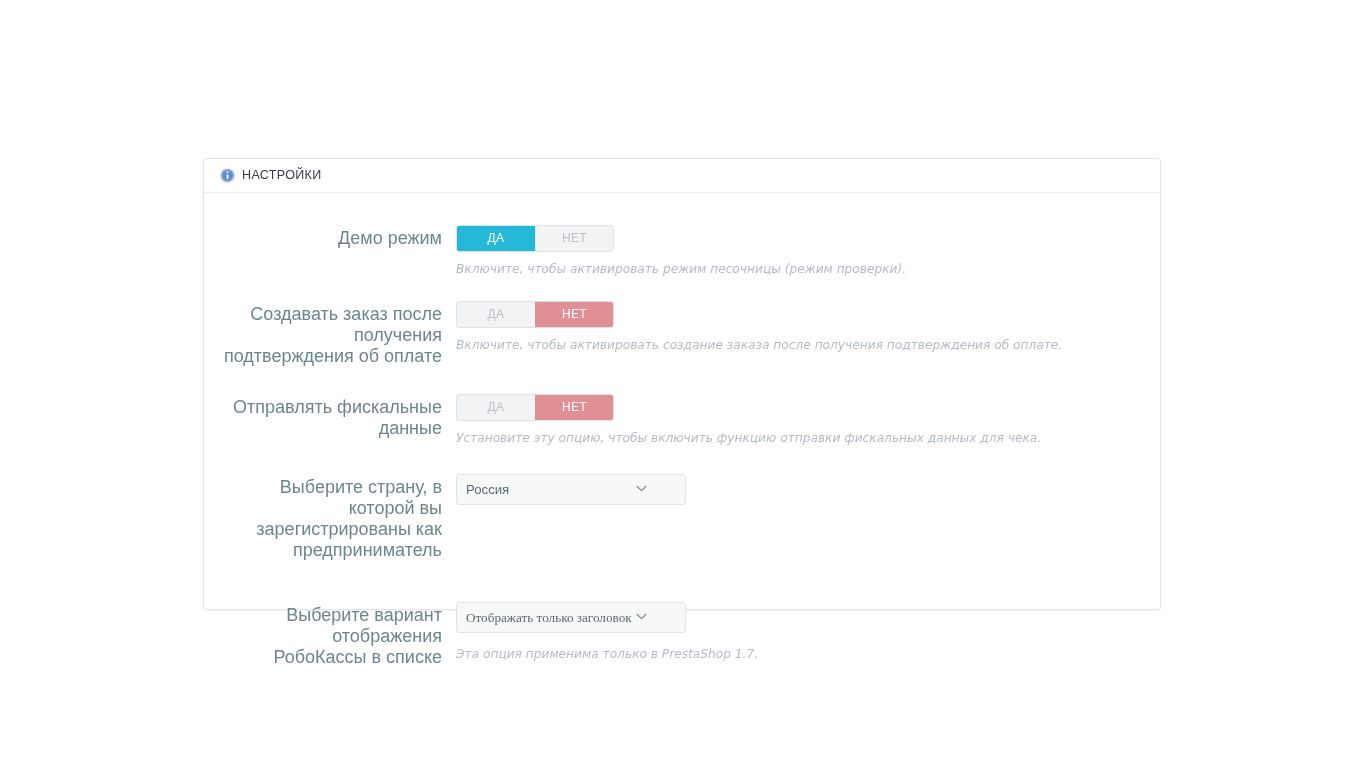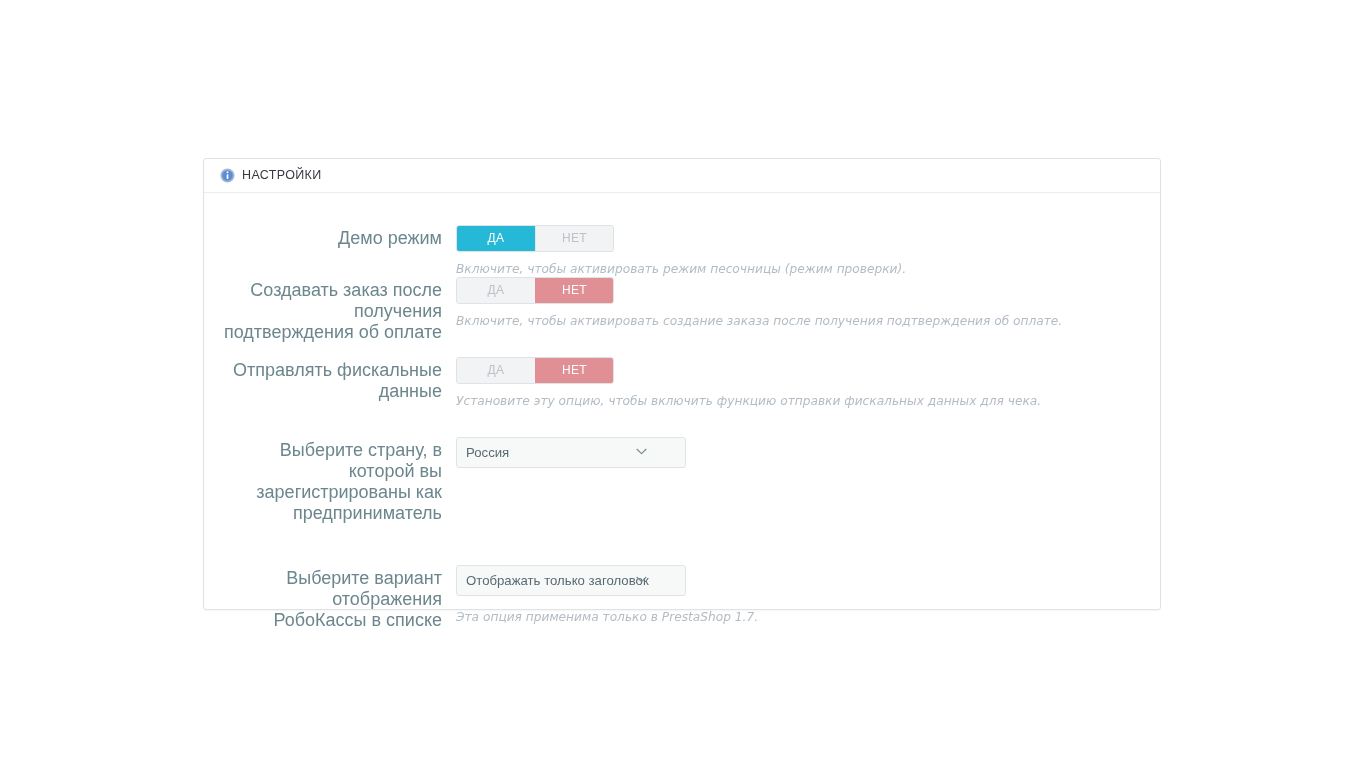--- a/index.html
+++ b/index.html
@@ -66,22 +66,22 @@
     padding: 22px 0 0 0;
   }
 
   
   .form-row {
     display: flex;
     align-items: flex-start;
     padding: 0 16px;
   }
   .form-row.row-demo      { margin-top: 10px; }
-  .form-row.row-order     { }
-  .form-row.row-fiscal    { margin-top: 14px; }
+  .form-row.row-order     { margin-top: 24px; }
+  .form-row.row-fiscal    { margin-top: 27px; }
   .form-row.row-country   { margin-top: 28px; }
   .form-row.row-display   { margin-top: 41px; }
 
   .row-label {
     width: 236px;
     flex: 0 0 236px;
     text-align: right;
     padding-right: 14px;
     box-sizing: border-box;
     font-size: 18px;
@@ -158,21 +158,21 @@
     background: #f7f9f9;
     font-size: 13.2px;
     color: #5a6a72;
     padding: 0 26px 0 9px;
     line-height: 29px;
     white-space: nowrap;
     overflow: hidden;
     cursor: pointer;
     font-family: "Liberation Sans", "DejaVu Sans", sans-serif;
   }
-  .select-box.tight { padding-right: 22px; }
+  .select-box.tight { padding-right: 22px; font-family: Liberation Serif, serif; }
 
   .chev {
     position: absolute;
     right: 9px;
     top: 11px;
     width: 11px;
     height: 7px;
     pointer-events: none;
   }
   .chev svg { display: block; }

